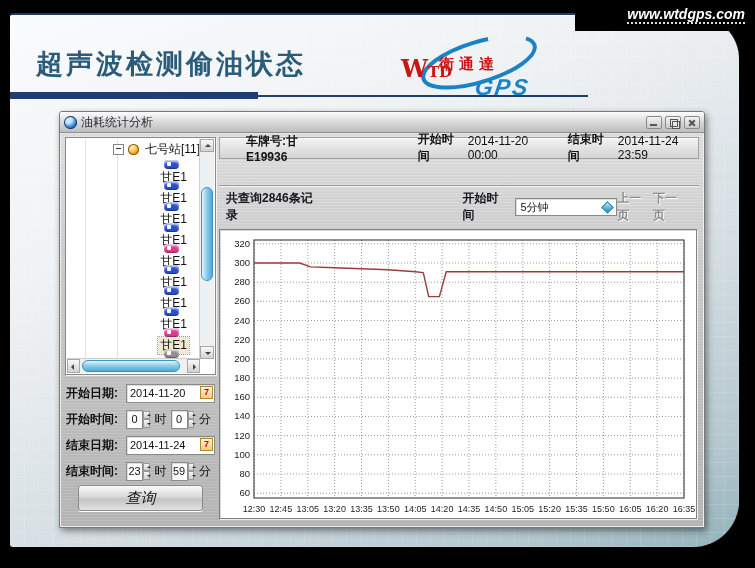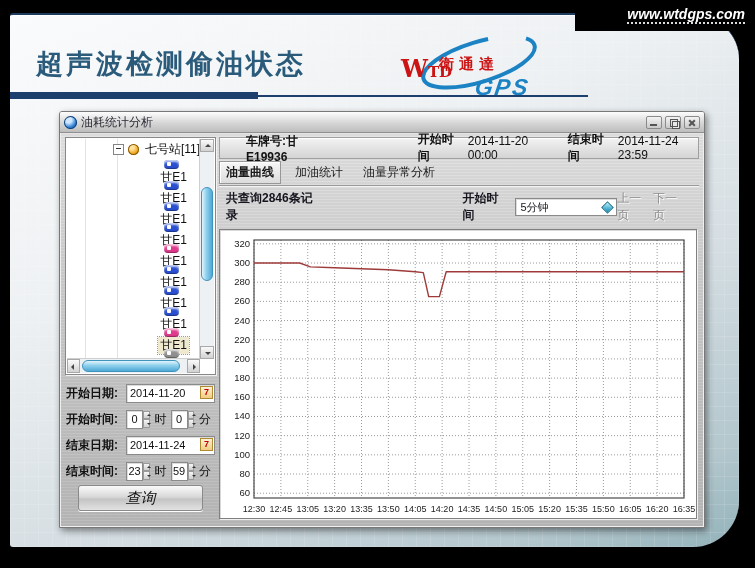--- a/index.html
+++ b/index.html
@@ -143,21 +143,21 @@
     align-items:center;font-size:12px;color:#15151e;}
   .records{font-weight:bold;margin-left:7px;}
   .sample-label{font-weight:600;margin-left:138px;}
   .combo{margin-left:5px;width:102px;height:18px;background:#fff;border:1px solid #8a8a8a;
     display:flex;align-items:center;position:relative;box-shadow:inset 1px 1px 0 #ddd;
     box-sizing:border-box;}
   .combo .cval{font-size:11px;padding-left:4px;}
   .combo .diamond{position:absolute;right:4px;top:4px;width:9px;height:9px;transform:rotate(45deg);
     background:linear-gradient(135deg,#c8f0fb,#54b8d8 55%,#1d88aa);border:1px solid #156e8c;
     box-sizing:border-box;}
-  .pager{margin-left:auto;margin-right:10px;display:flex;font-weight:normal;
+  .pager{margin-left:auto;margin-right:10px;display:flex;font-weight:bold;
     color:#8d8d8d;text-shadow:1px 1px 0 rgba(255,255,255,.95);}
   .chart-panel{position:absolute;left:0;right:2px;top:92px;bottom:3px;background:#fff;
     border:1px solid #808080;box-shadow:inset 1px 1px 0 #d8d8d8,1px 1px 0 #f0f0f0;
     box-sizing:border-box;}
   #chart{position:absolute;inset:1px;}
 </style>
 </head>
 <body>
 
 <div class="stage">
@@ -365,25 +365,20 @@
 
       <div class="right-panel">
         <div class="hdr">
           <span class="plate">车牌号:甘E19936</span>
           <span class="hlab">开始时间</span>
           <span class="hval">2014-11-20 00:00</span>
           <span class="hlab2">结束时间</span>
           <span class="hval">2014-11-24 23:59</span>
         </div>
 
-        <div class="tabs">
-          <span class="tab active">油量曲线</span>
-          <span class="tab">加油统计</span>
-          <span class="tab">油量异常分析</span>
-        </div>
         <div class="groove"></div>
 
         <div class="tbar">
           <span class="records">共查询2846条记录</span>
           <span class="sample-label">开始时间</span>
           <span class="combo">
             <span class="cval">5分钟</span>
             <span class="diamond"></span>
           </span>
           <span class="pager">

